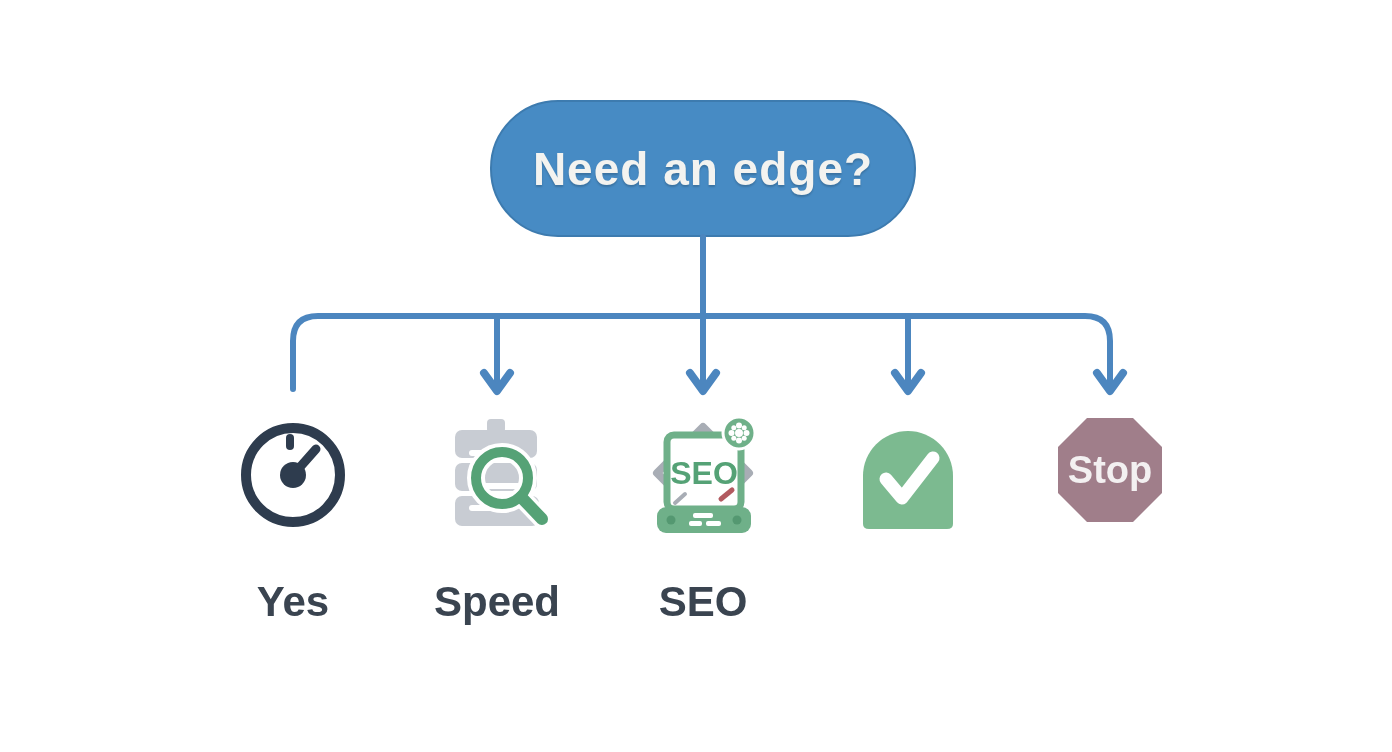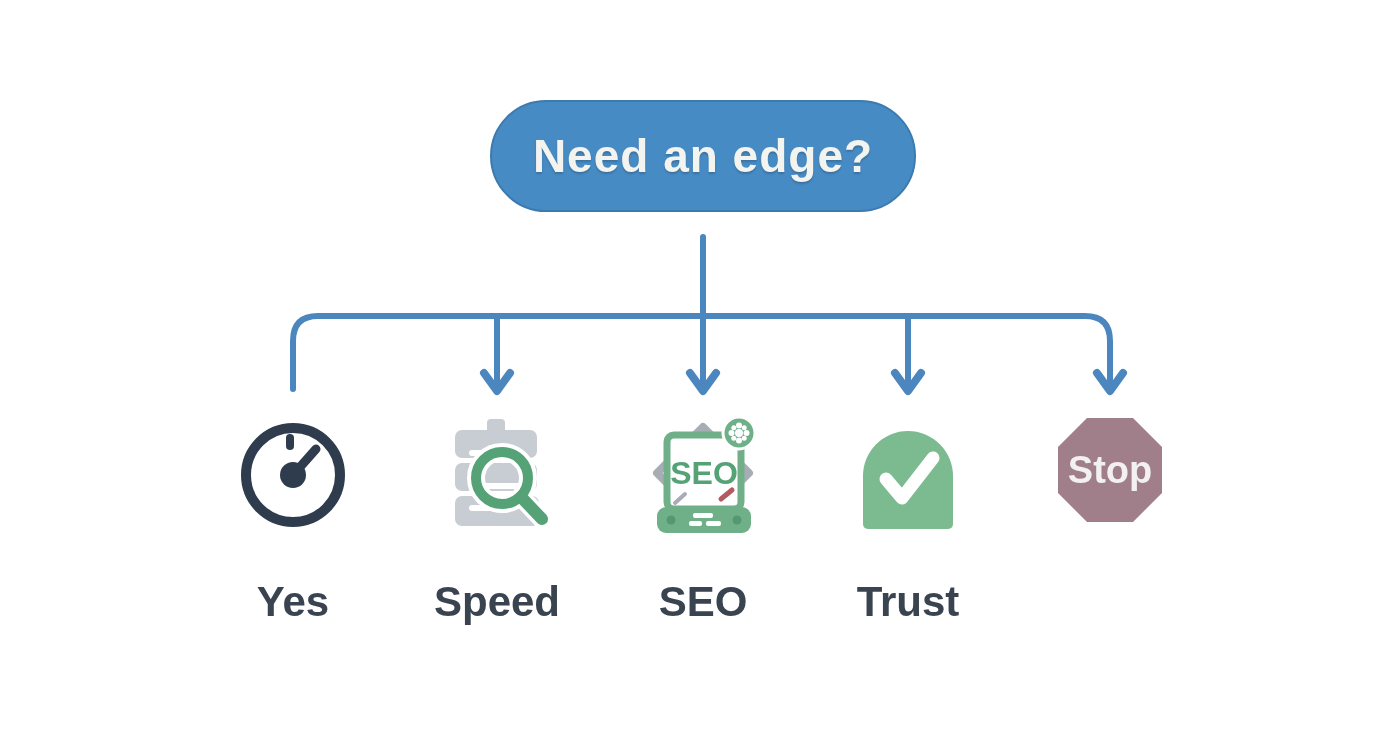--- a/index.html
+++ b/index.html
@@ -4,21 +4,21 @@
 <style>
   html,body{margin:0;padding:0;background:#ffffff;}
   #canvas{
     position:relative;
     width:1392px;height:752px;
     background:var(--background,#ffffff);
     font-family:"Liberation Sans", sans-serif;
     overflow:hidden;
   }
   .decision-box{
-    position:absolute;left:490px;top:100px;width:426px;height:112px;
+    position:absolute;left:490px;top:100px;width:426px;height:137px;
     background:var(--box-fill,#478BC4);
     border:2px solid var(--box-border,#3D7BAF);
     border-radius:68px;
     display:flex;align-items:center;justify-content:center;
     box-sizing:border-box;
   }
   .decision-box-label{
     color:var(--box-text,#F3F3F0);
     font-size:46px;font-weight:700;letter-spacing:1px;
     text-shadow:0 2px 2px rgba(0,0,0,0.18);
@@ -129,15 +129,14 @@
   </svg>
 
   <svg class="branch-icon" style="left:1050px" viewBox="0 0 120 122">
     <polygon class="f-mauve" points="37,5 83,5 112,34 112,80 83,109 37,109 8,80 8,34"></polygon>
     <text class="icon-text-white" x="60" y="70" font-size="38" text-anchor="middle">Stop</text>
   </svg>
 
   <div class="branch-label" style="left:183px">Yes</div>
   <div class="branch-label" style="left:387px">Speed</div>
   <div class="branch-label" style="left:593px">SEO</div>
-  <div class="branch-label" style="left:798px">Trust</div>
 
 </div>
 
 </body></html>

